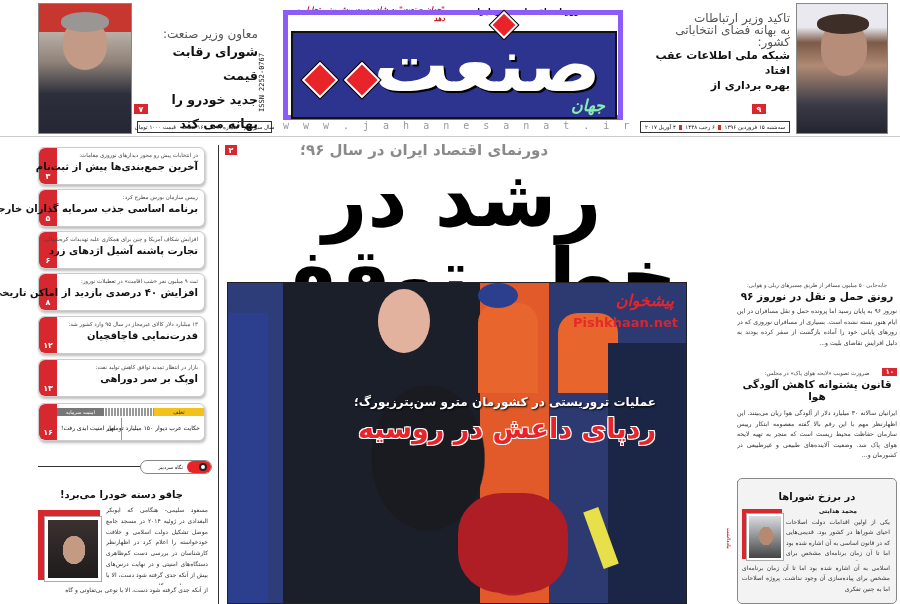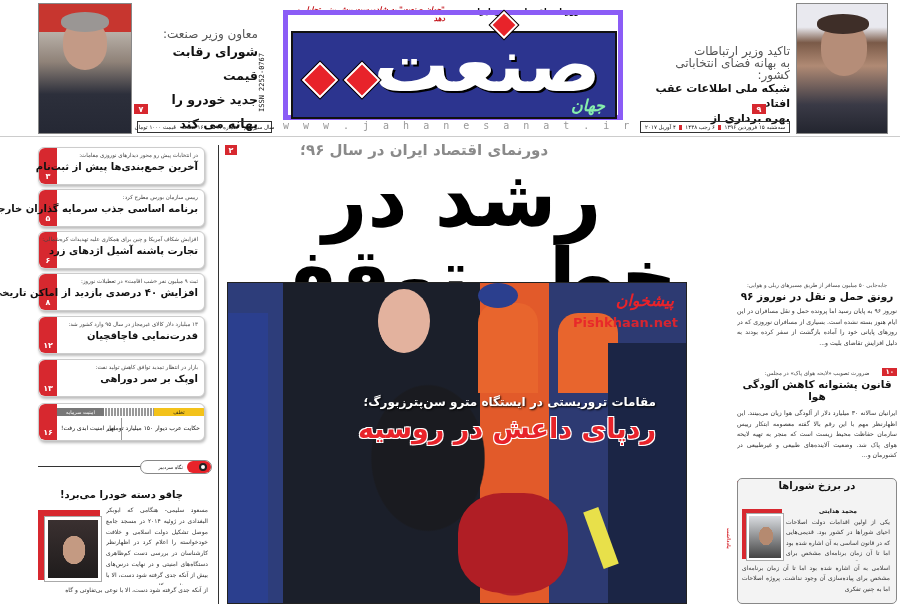--- a/index.html
+++ b/index.html
@@ -81,21 +81,21 @@
   <div class="logo-blue">
     <div class="logo-word">صنعت</div>
     <div class="diamond" style="left:14px;top:34px"></div>
     <div class="diamond" style="left:56px;top:34px"></div>
     <div class="jahan">جهان</div>
   </div>
   <div class="diamond" style="left:206px;top:0;width:20px;height:20px"></div>
 </div>
 <div class="abs url">www.jahanesanat.ir</div>
 
-<div class="abs" style="left:640px;top:45px;width:150px;text-align:right">
+<div class="abs" style="left:640px;top:12px;width:150px;text-align:right">
   <div class="kicker">تاکید وزیر ارتباطات</div>
   <div class="kicker">به بهانه فضای انتخاباتی کشور:</div>
   <div class="headline" style="font-size:11px;line-height:15px">شبکه ملی اطلاعات عقب افتاد</div>
   <div class="headline" style="font-size:11px;line-height:15px">بهره برداری از</div>
 </div>
 <div class="abs pg" style="left:752px;top:104px;width:14px;height:10px">۹</div>
 <div class="abs infobar" style="left:640px;top:121px;width:150px">
   <span>سه‌شنبه ۱۵ فروردین ۱۳۹۶</span>
     <span class="sq"></span>
   <span>۶ رجب ۱۴۳۸</span>
@@ -175,39 +175,39 @@
   <div class="ph-blue" style="left:0;top:30px;width:40px;height:290px"></div>
   <div class="ph-orange" style="left:250px;top:20px;width:60px;height:90px;border-radius:20px 20px 0 0"></div>
   <div class="ph-orange" style="left:330px;top:30px;width:60px;height:80px;border-radius:20px 20px 0 0"></div>
   <div class="ph-blue" style="left:250px;top:0;width:40px;height:25px;border-radius:50%"></div>
   <div class="ph-blue" style="left:380px;top:60px;width:80px;height:260px;background:#1b2545"></div>
   <div style="position:absolute;left:150px;top:6px;width:52px;height:64px;background:#e3b29e;border-radius:50%"></div>
   <div style="position:absolute;left:230px;top:210px;width:110px;height:100px;background:#b01e25;border-radius:40%"></div>
   <div style="position:absolute;left:365px;top:225px;width:16px;height:60px;background:#e8e04a;transform:rotate(-20deg)"></div>
   <div class="wm1">پیشخوان</div>
   <div class="wm2">Pishkhaan.net</div>
-  <div class="cap-k">مقامات تروریستی در ایستگاه مترو سن‌پترزبورگ؛</div>
+  <div class="cap-k">عملیات تروریستی در کشورمان مترو سن‌پترزبورگ؛</div>
   <div class="cap-h">ردپای داعش در روسیه</div>
 </div>
 
 <div class="abs" style="left:737px;top:282px;width:160px">
   <div class="rk">جابه‌جایی ۵۰ میلیون مسافر از طریق مسیرهای ریلی و هوایی:</div>
   <div class="rh" style="margin-top:2px">رونق حمل و نقل در نوروز ۹۶</div>
   <div class="rbody" style="margin-top:4px;height:53px;overflow:hidden">نوروز ۹۶ به پایان رسید اما پرونده حمل و نقل مسافران در این ایام هنوز بسته نشده است. بسیاری از مسافران نوروزی که در روزهای پایانی خود را آماده بازگشت از سفر کرده بودند به دلیل افزایش تقاضای بلیت و...</div>
   <div style="text-align:right"><span class="mini-pg">۱۰</span></div>
 </div>
 <div class="abs" style="left:737px;top:370px;width:160px">
   <div class="rk">ضرورت تصویب «لایحه هوای پاک» در مجلس:</div>
   <div class="rh" style="margin-top:2px">قانون پشتوانه کاهش آلودگی هوا</div>
   <div class="rbody" style="margin-top:6px;height:64px;overflow:hidden">ایرانیان سالانه ۳۰ میلیارد دلار از آلودگی هوا زیان می‌بینند. این اظهارنظر مهم با این رقم بالا گفته معصومه ابتکار رییس سازمان حفاظت محیط زیست است که منجر به تهیه لایحه هوای پاک شد. وضعیت آلاینده‌های طبیعی و غیرطبیعی در کشورمان و...</div>
   <div style="text-align:left"><span class="mini-pg">۱۱</span></div>
 </div>
 
 <div class="abs shoura">
-  <div style="text-align:center;font-size:10px;font-weight:bold;margin-top:1px">در برزخ شوراها</div>
+  <div style="text-align:center;font-size:10px;font-weight:bold;margin-top:12px">در برزخ شوراها</div>
   <div style="position:absolute;left:4px;top:30px;width:40px;height:50px;background:#d7282f"></div>
   <div style="position:absolute;left:8px;top:34px;width:38px;height:48px;background:#fff;border:1px solid #aaa;padding:2px">
     <div style="width:100%;height:100%;background:radial-gradient(ellipse 10px 13px at 17px 20px,#b58a70 70%,transparent 72%),linear-gradient(180deg,#d9dce0,#444)"></div>
   </div>
   <div style="position:absolute;right:6px;top:28px;width:104px;font-size:6px;font-weight:bold;text-align:center">محمد هدایتی</div>
   <div class="rbody" style="position:absolute;right:6px;top:38px;width:104px;height:44px;overflow:hidden;font-size:6px;line-height:10.4px">یکی از اولین اقدامات دولت اصلاحات احیای شوراها در کشور بود. قدیمی‌هایی که در قانون اساسی به آن اشاره شده بود اما تا آن زمان برنامه‌ای مشخص برای پیاده‌سازی آن وجود نداشت. پروژه اصلاحات اما به چنین تفکری</div>
   <div class="rbody" style="position:absolute;right:6px;top:84px;width:148px;height:40px;overflow:hidden;font-size:6px;line-height:10.4px">اسلامی به آن اشاره شده بود اما تا آن زمان برنامه‌ای مشخص برای پیاده‌سازی آن وجود نداشت. پروژه اصلاحات اما به چنین تفکری</div>
 </div>
 <div class="abs" style="left:722px;top:528px;width:10px;font-size:5px;writing-mode:vertical-rl;color:#d7282f;font-weight:bold">یادداشت</div>
 

